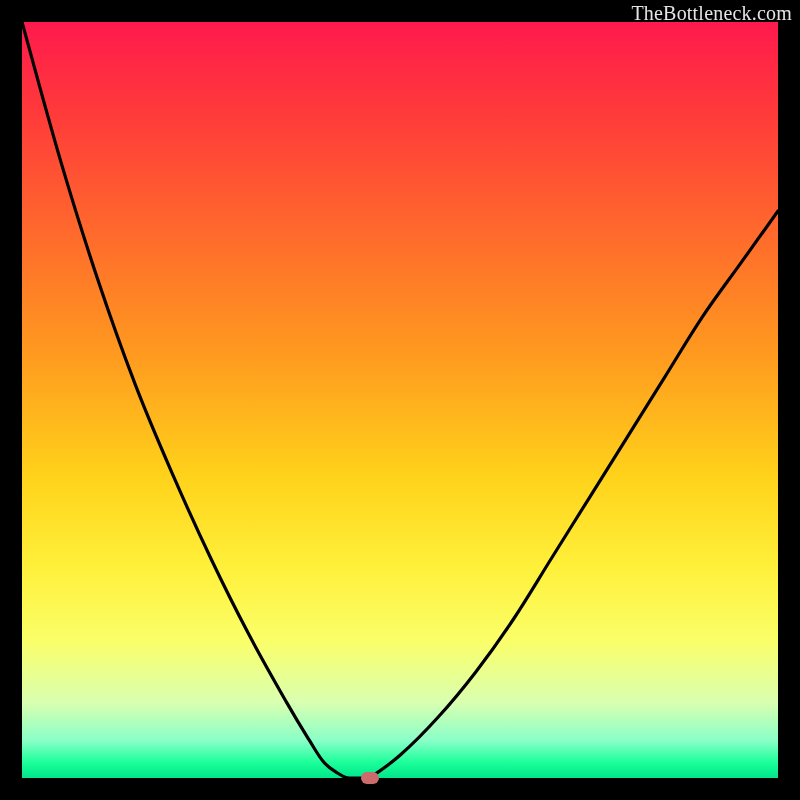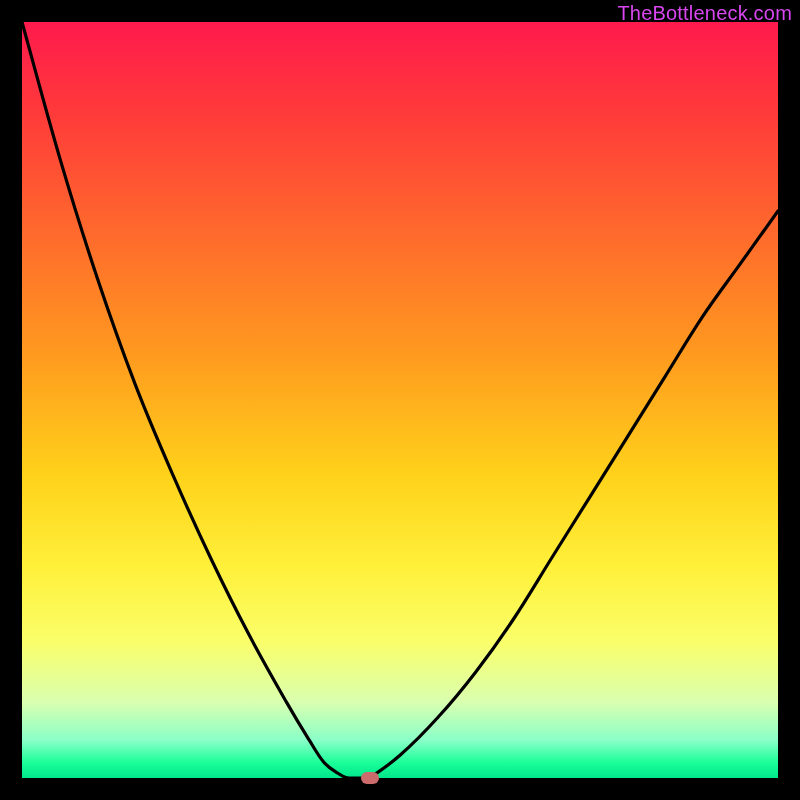--- a/index.html
+++ b/index.html
@@ -35,25 +35,26 @@
       #d9ffb0 90%,
       #8affc8 95%,
       #1aff99 98%,
       #00e68a 100%
     );
   }
   .attribution {
     position: absolute;
     top: 2px;
     right: 8px;
-    color: #d946ef;
+    color: #e5e5e5;
     font-size: 20px;
     font-weight: 500;
     letter-spacing: 0.2px;
     user-select: none;
+    font-family: Liberation Serif, serif;
   }
   svg.curve {
     position: absolute;
     left: 0; top: 0;
     width: 756px;
     height: 756px;
   }
   .marker {
     position: absolute;
     width: 18px;

